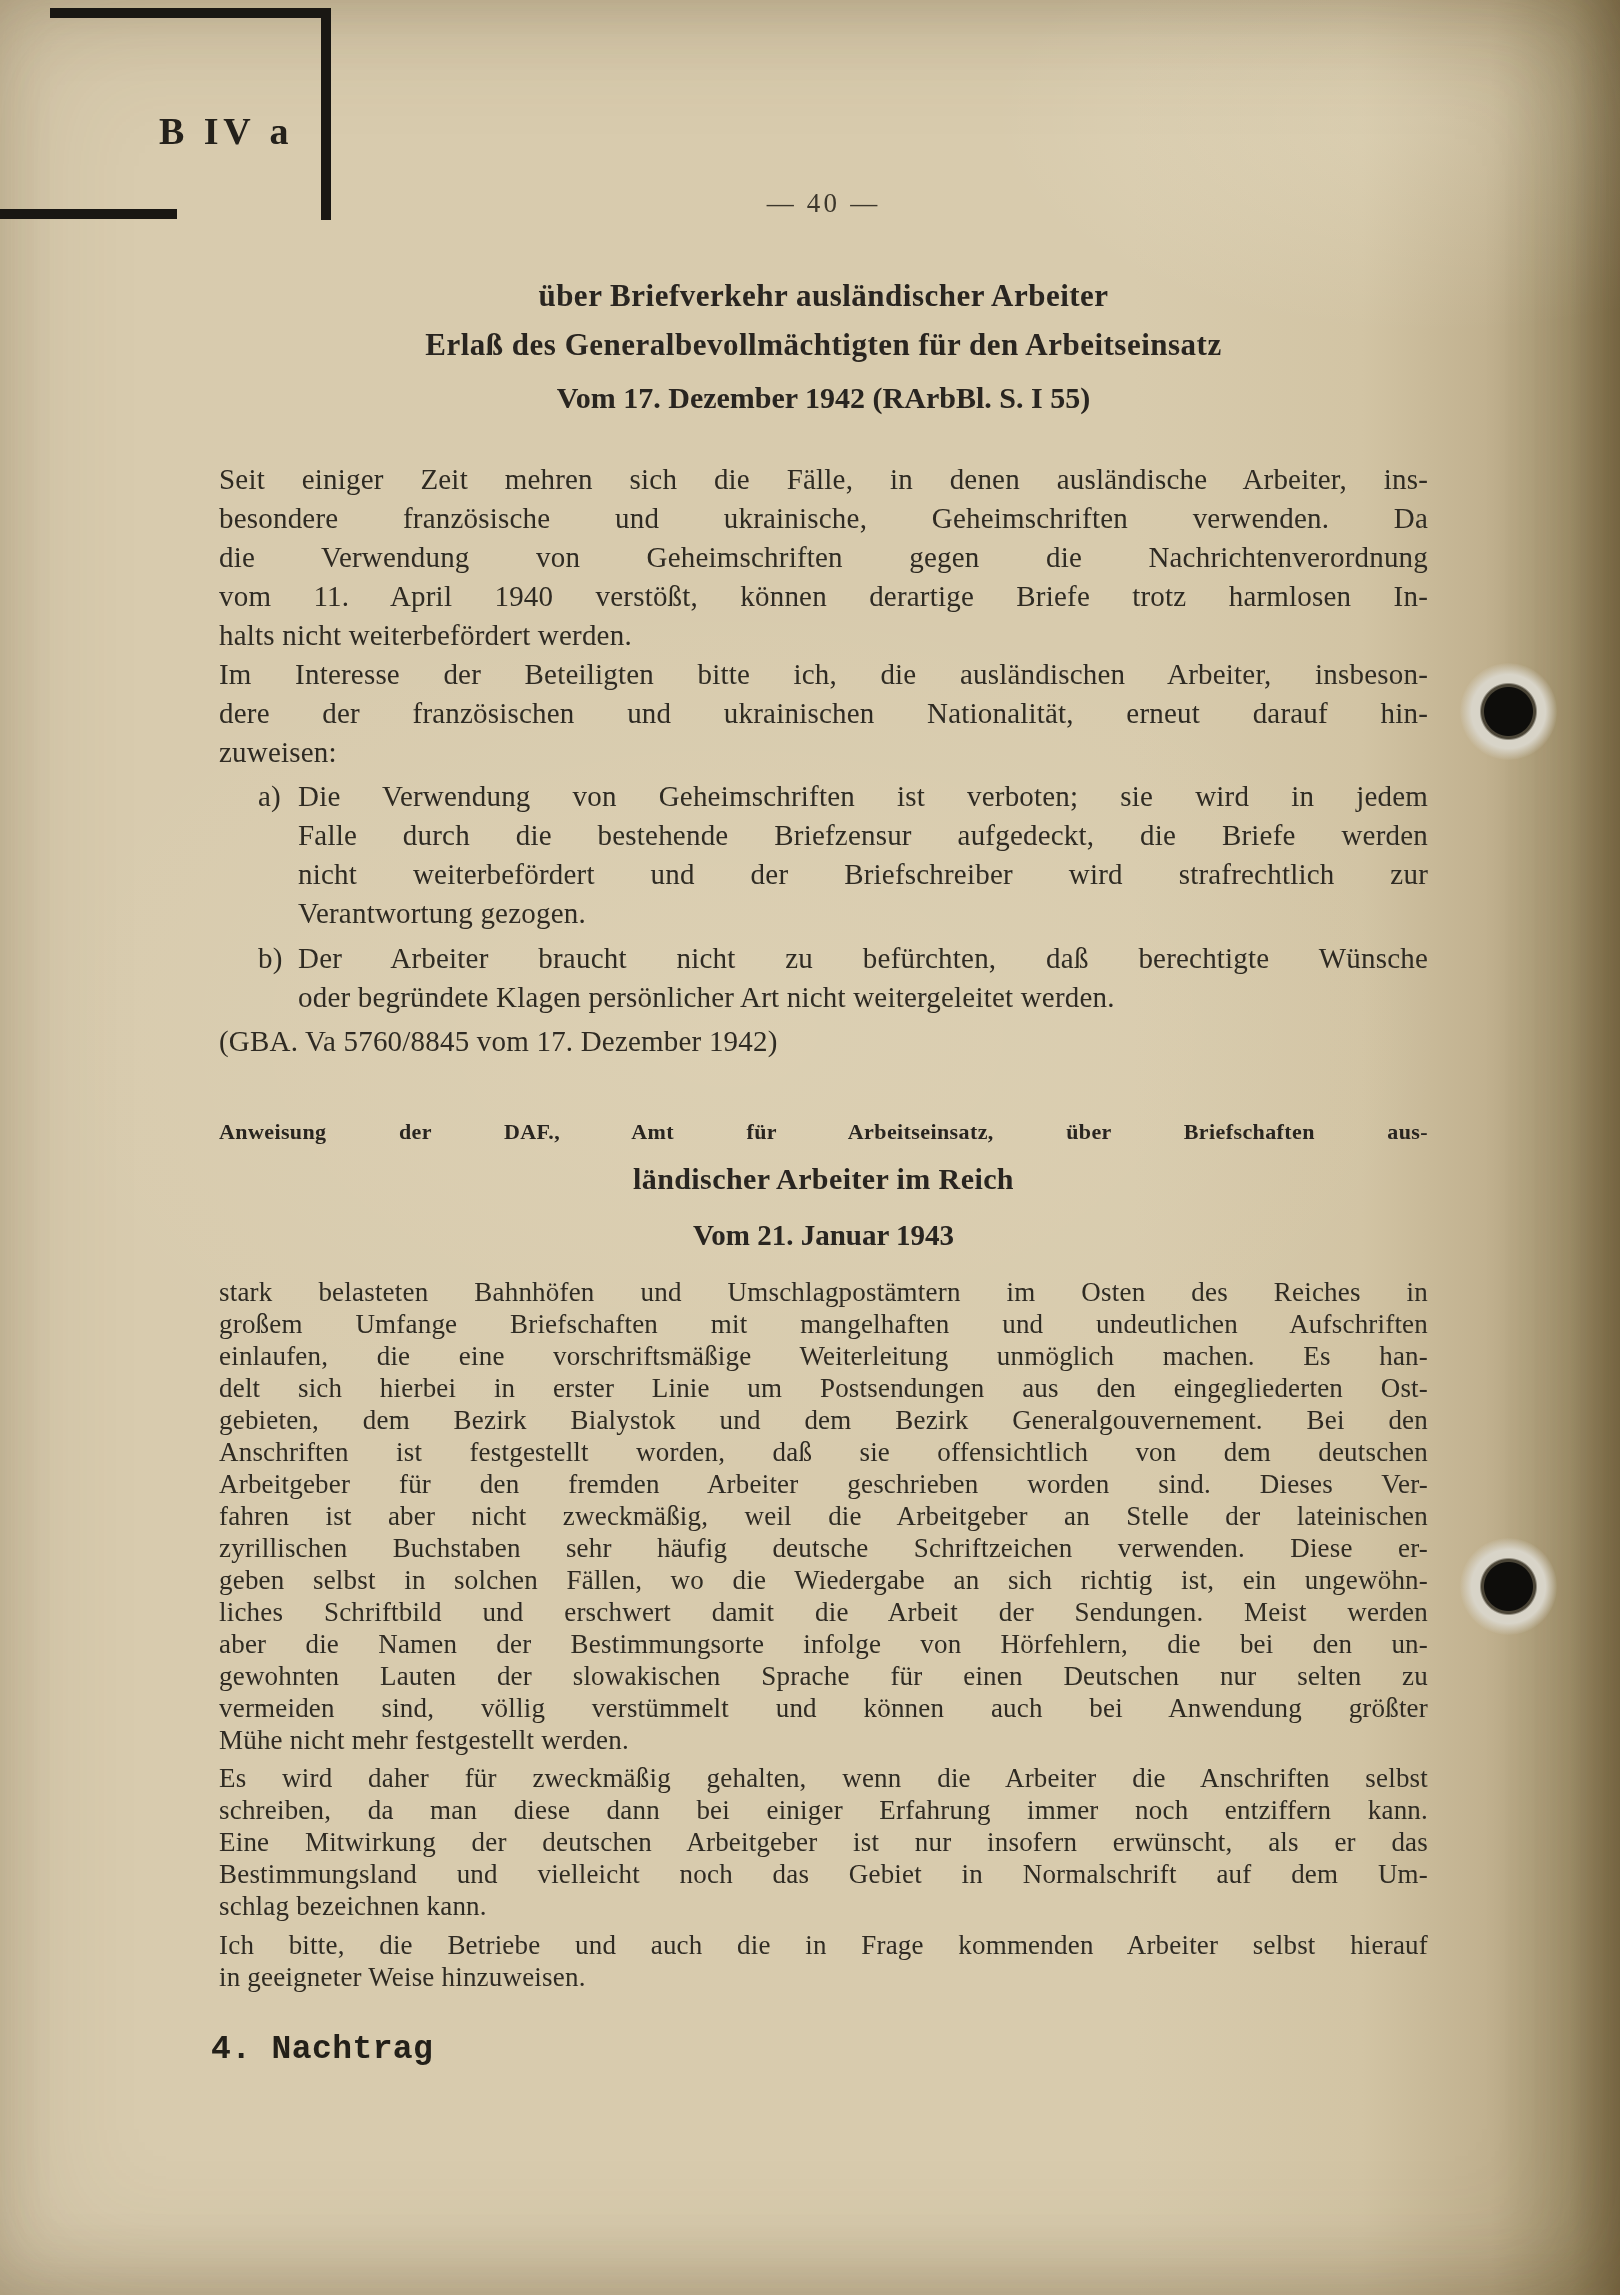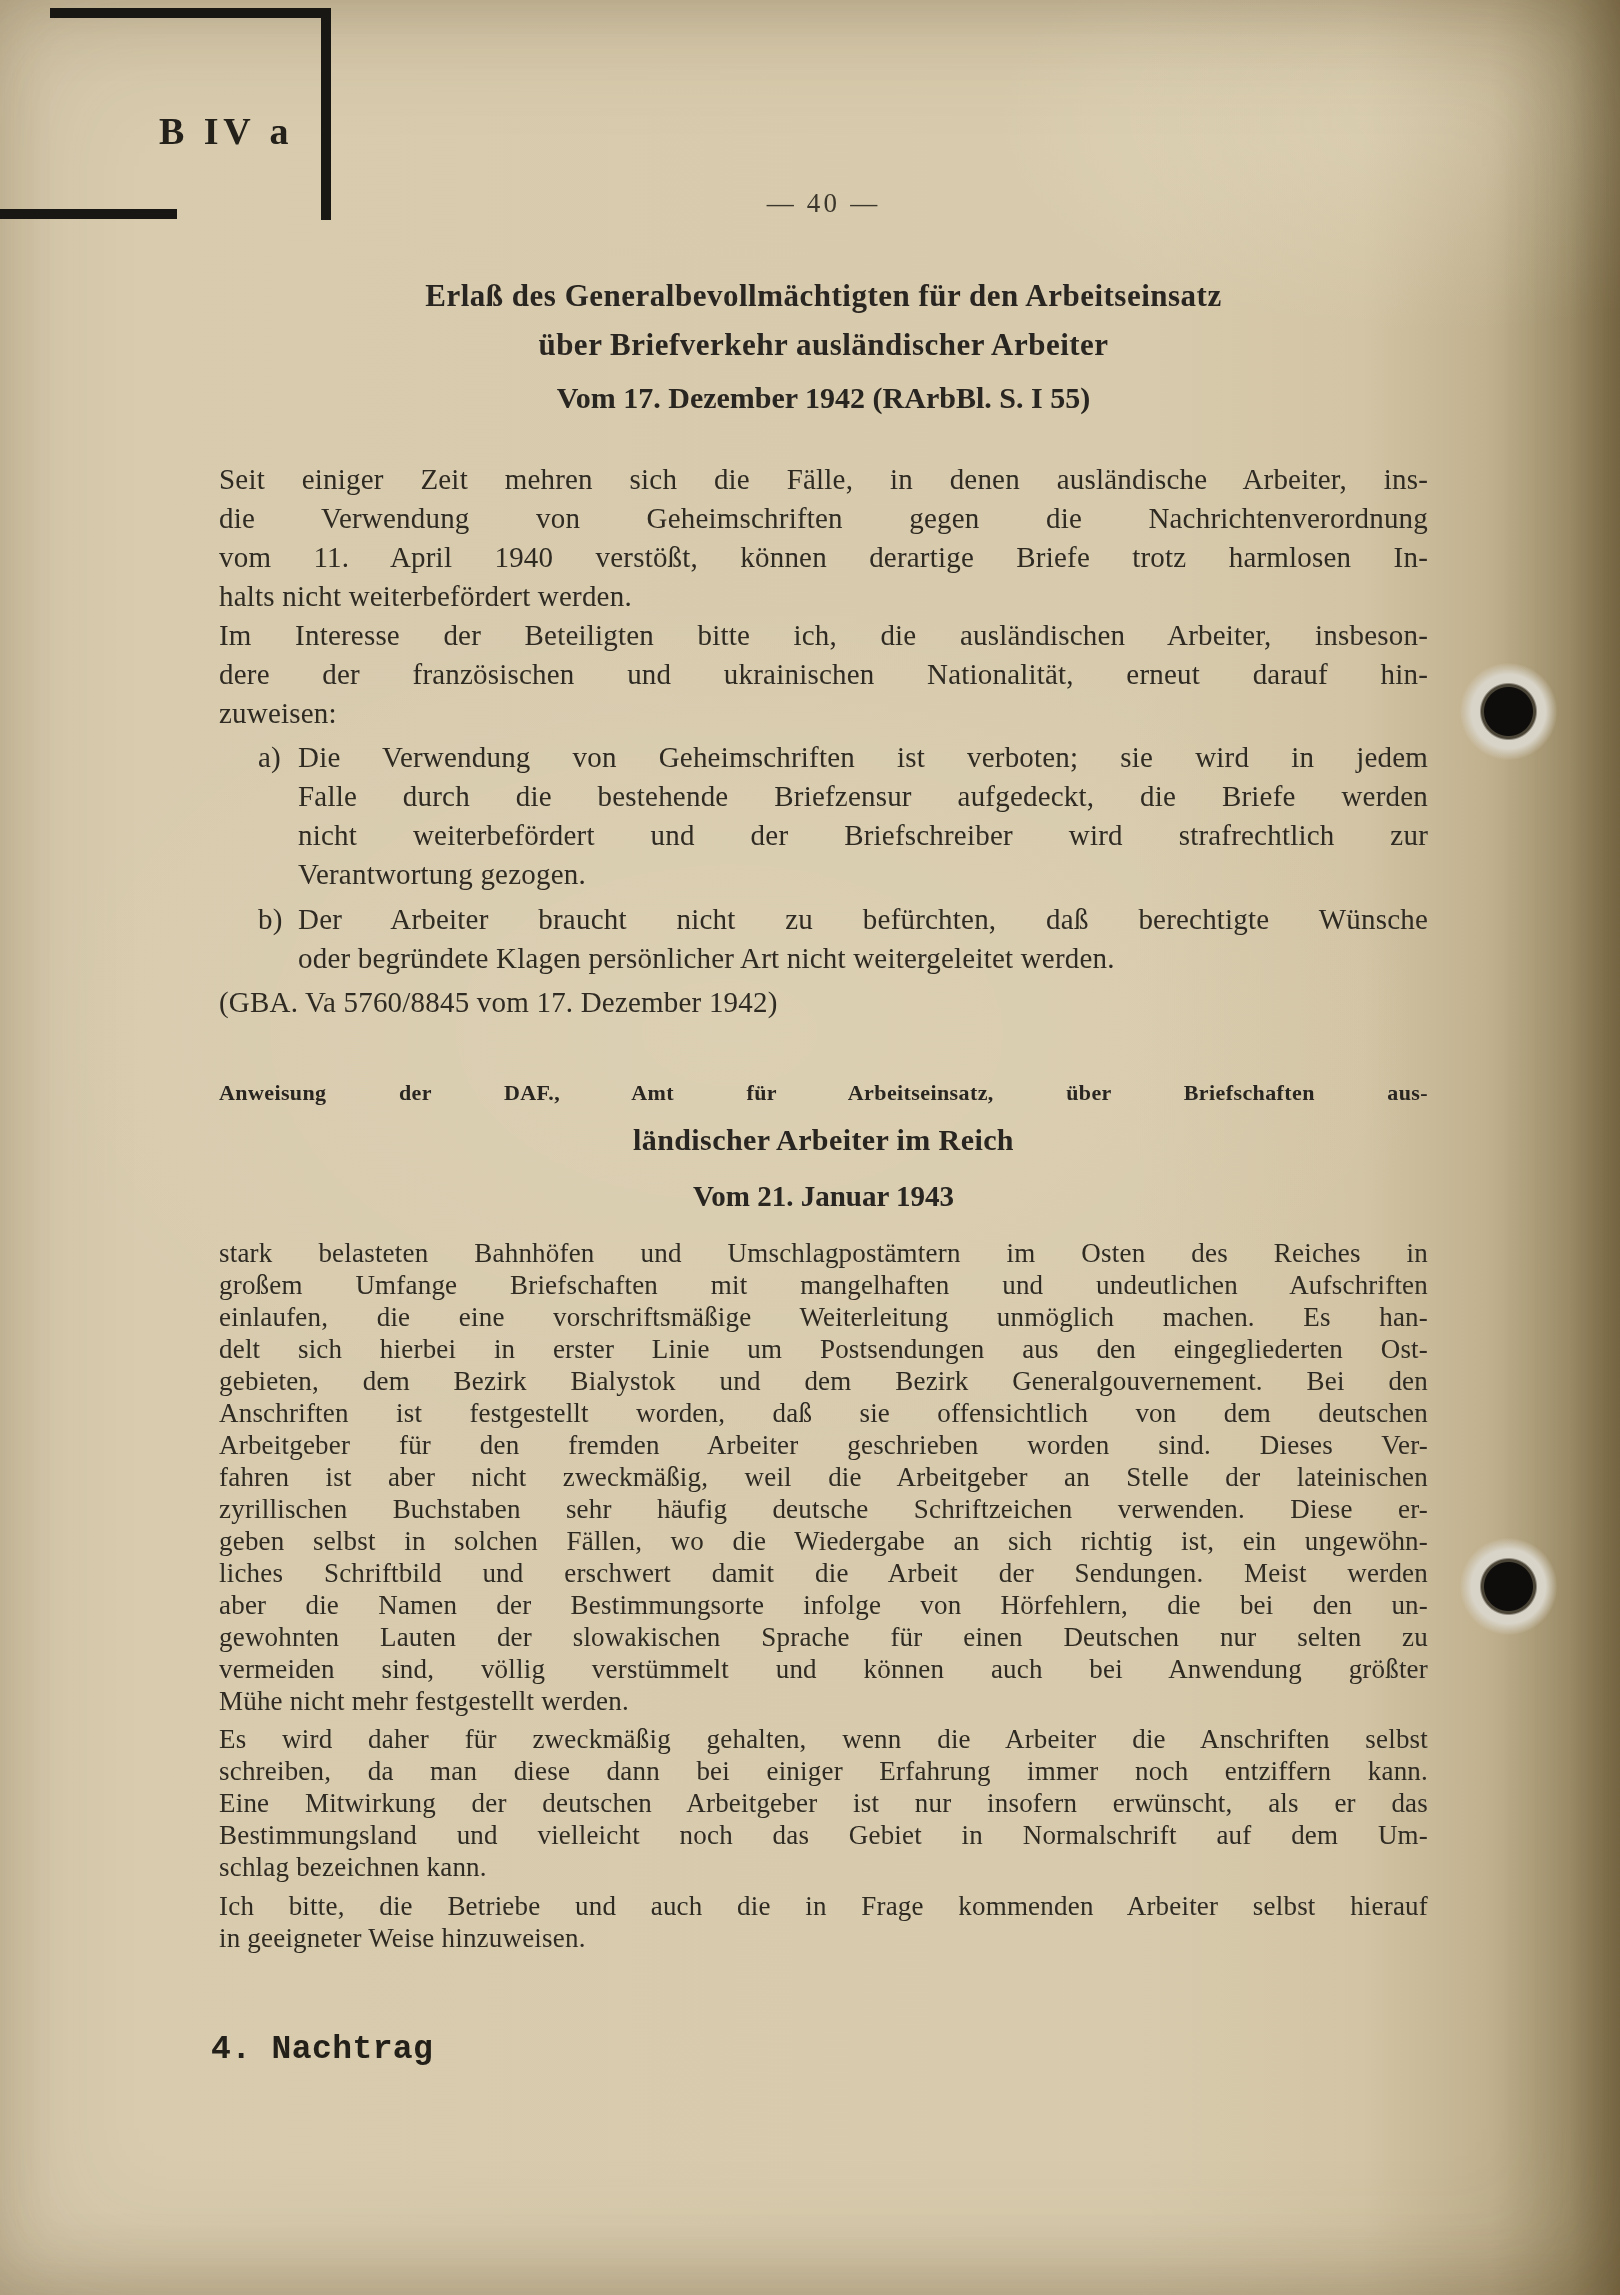--- a/index.html
+++ b/index.html
@@ -92,26 +92,27 @@
   <div class="tab-label">B IV a</div>
 
   <div class="hole hole-1"></div>
   <div class="hole hole-2"></div>
 
   <div class="content">
 
     <div class="page-number">— 40 —</div>
 
     <div>
+      <div class="s1-title">über Briefverkehr ausländischer Arbeiter</div>
       <div class="s1-title">Erlaß des Generalbevollmächtigten für den Arbeitseinsatz</div>
-      <div class="s1-title">über Briefverkehr ausländischer Arbeiter</div>
       <div class="s1-date">Vom 17. Dezember 1942 (RArbBl. S. I 55)</div>
 
       <div class="s1-body para mt-34">
           <div class="tline">Seit einiger Zeit mehren sich die Fälle, in denen ausländische Arbeiter, ins-</div>
+          <div class="tline">besondere französische und ukrainische, Geheimschriften verwenden. Da</div>
           <div class="tline">die Verwendung von Geheimschriften gegen die Nachrichtenverordnung</div>
           <div class="tline">vom 11. April 1940 verstößt, können derartige Briefe trotz harmlosen In-</div>
           <div class="tline">halts nicht weiterbefördert werden.</div>
         </div>
 
       <div class="s1-body para">
           <div class="tline">Im Interesse der Beteiligten bitte ich, die ausländischen Arbeiter, insbeson-</div>
           <div class="tline">dere der französischen und ukrainischen Nationalität, erneut darauf hin-</div>
           <div class="tline">zuweisen:</div>
         </div>

